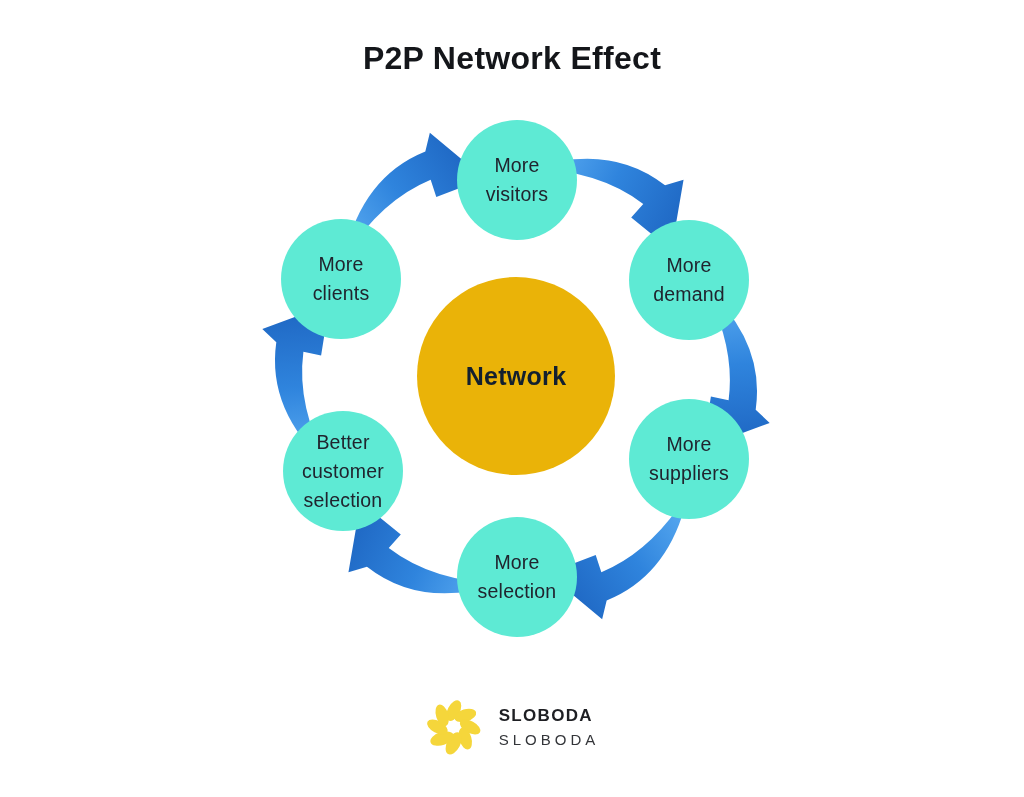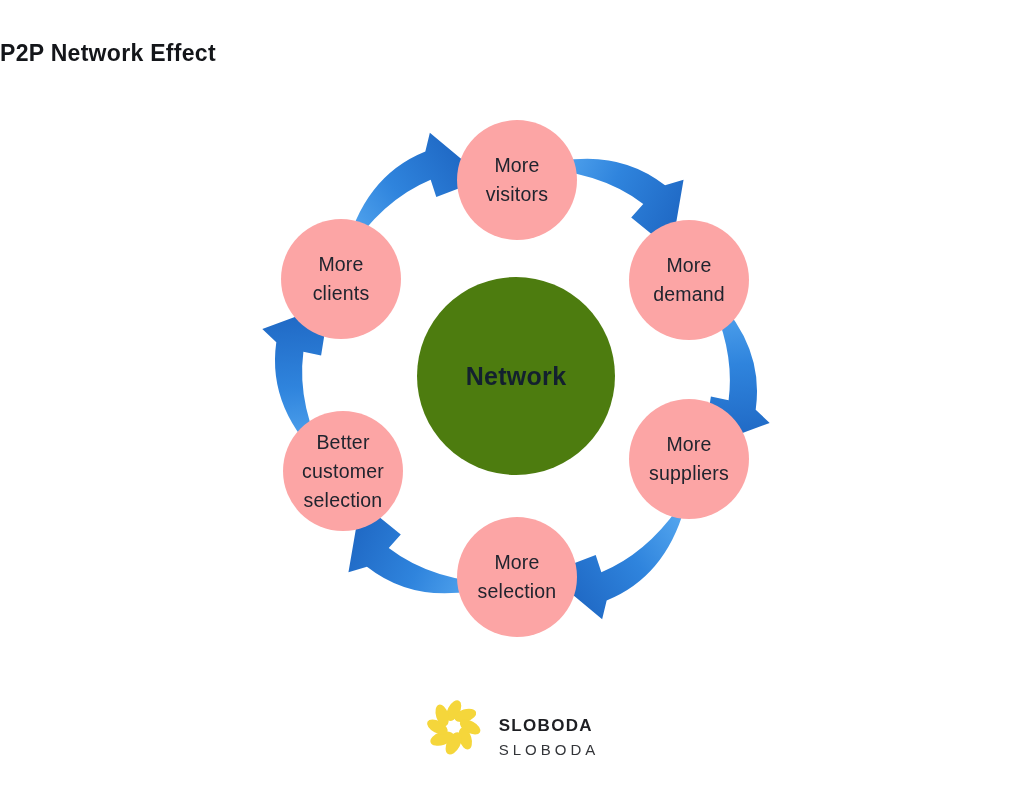--- a/index.html
+++ b/index.html
@@ -9,21 +9,22 @@
     font-family: "Liberation Sans", "DejaVu Sans", sans-serif;
     position: relative;
     overflow: hidden;
   }
   .canvas { position: absolute; inset: 0; }
 
   .page-title {
     position: absolute;
     top: 40px; left: 0; width: 100%;
     margin: 0;
-    font-size: 23px;
+    text-align: center;
+    font-size: 32px;
     font-weight: 900;
     letter-spacing: 0.3px;
     color: #14161a;
   }
 
   .diagram { position: absolute; inset: 0; }
 
   svg.arrows-layer {
     position: absolute; left: 0; top: 0;
   }
@@ -38,25 +39,25 @@
   }
   .node .label {
     white-space: pre-line;
     color: #20242e;
     font-size: 19.5px;
     line-height: 29px;
     letter-spacing: 0.2px;
   }
   .node.satellite {
     width: 120px; height: 120px;
-    background: #fca5a5;
+    background: #5eead4;
   }
   .node.hub {
     width: 198px; height: 198px;
-    background: #4d7c0f;
+    background: #eab308;
     left: 417px; top: 277px;
   }
   .node.hub .label {
     font-size: 25px;
     font-weight: 800;
     color: #13202f;
     letter-spacing: 0.3px;
   }
 
   .n-visitors  { left: 457px; top: 120px; }
@@ -64,21 +65,21 @@
   .n-suppliers { left: 629px; top: 399px; }
   .n-selection { left: 457px; top: 517px; }
   .n-better    { left: 283px; top: 411px; }
   .n-clients   { left: 281px; top: 219px; }
 
   .brand {
     position: absolute;
     left: 50%; top: 696px;
     transform: translateX(-50%);
     display: flex;
-    align-items: flex-end;
+    align-items: center;
     gap: 16px;
   }
   .brand-text { display: flex; flex-direction: column; gap: 5px; }
   .brand-line1 {
     font-size: 17px;
     font-weight: 700;
     letter-spacing: 1.3px;
     color: #1e1f23;
   }
   .brand-line2 {

